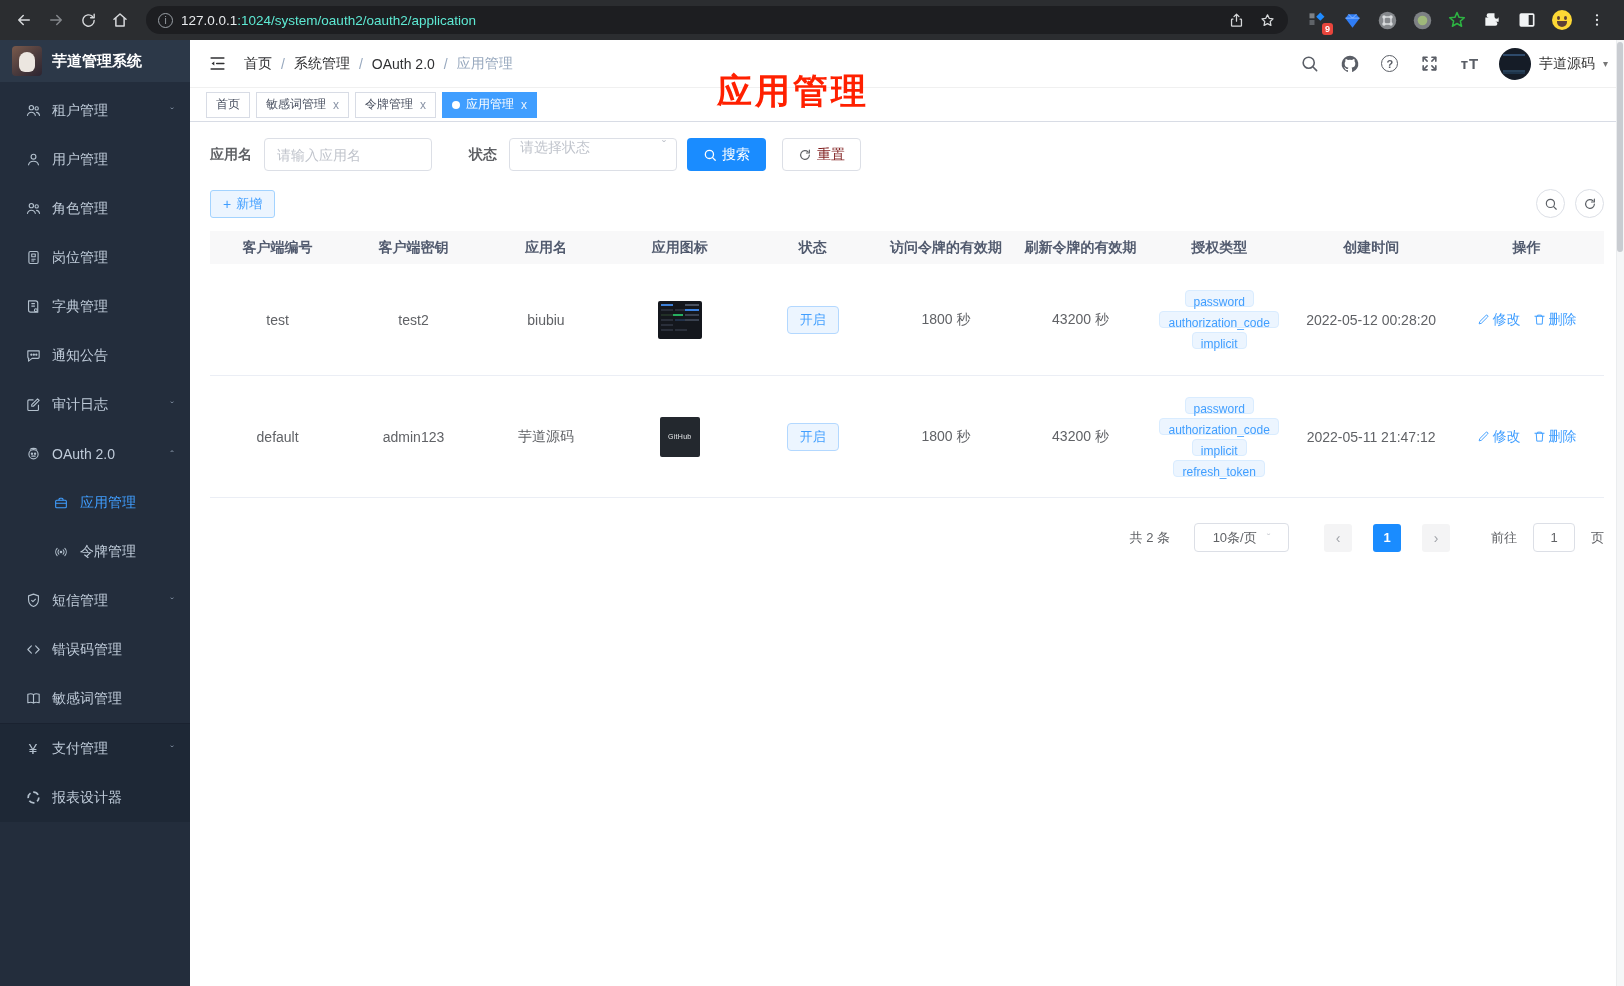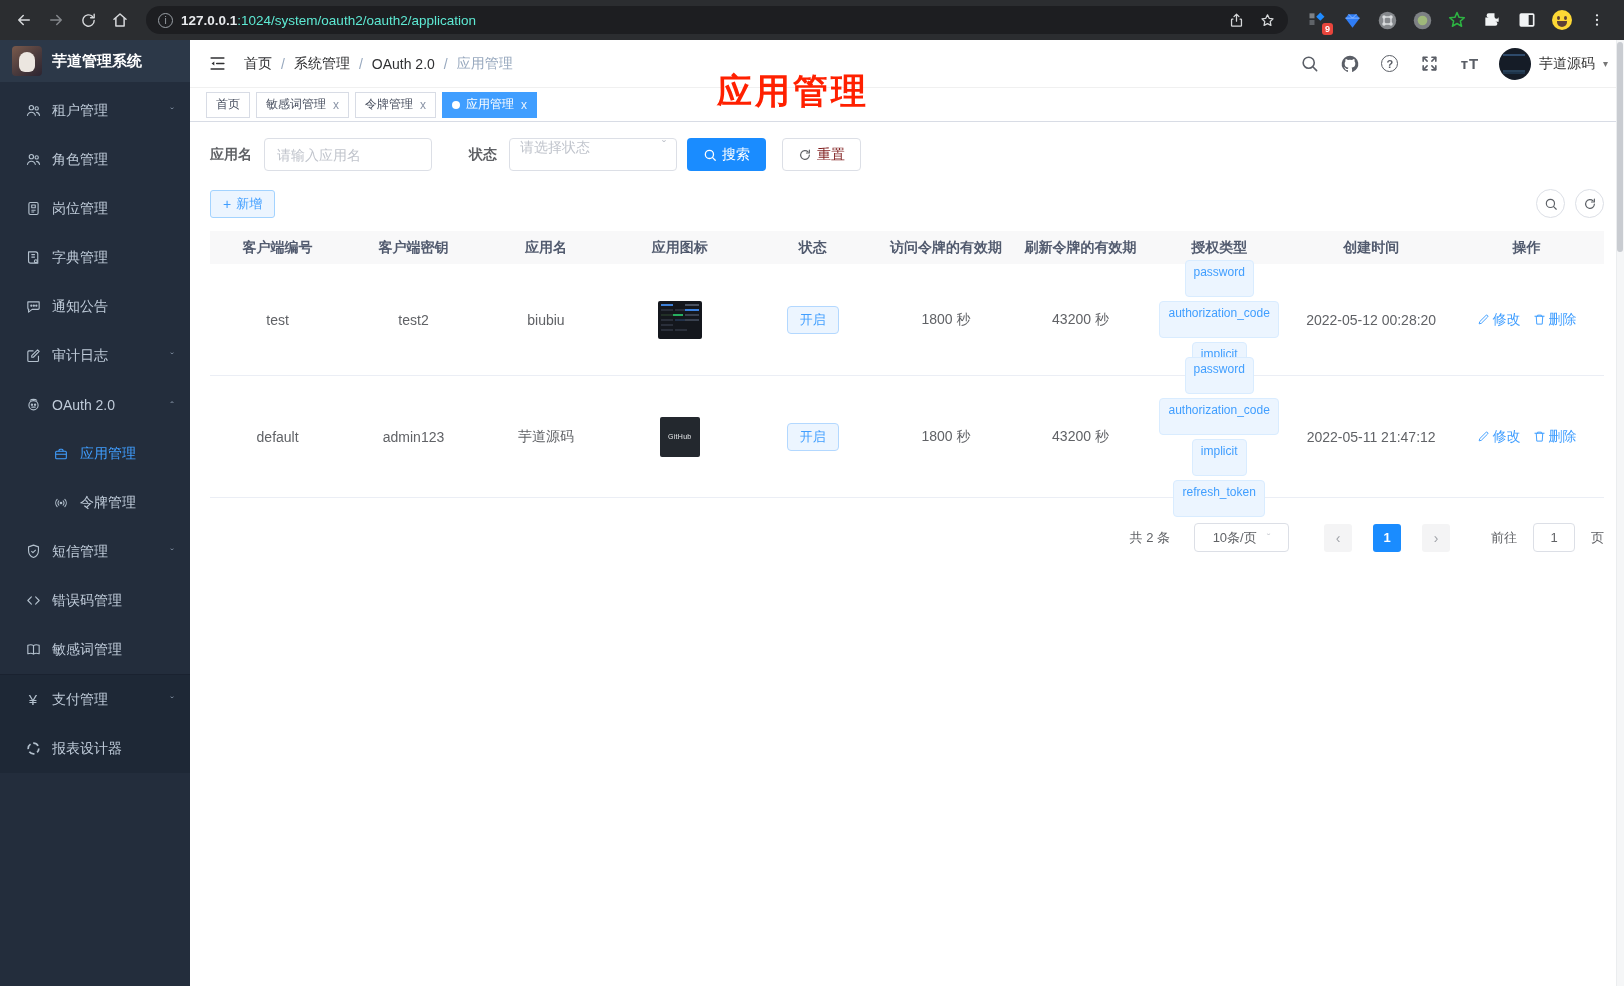--- a/index.html
+++ b/index.html
@@ -6,21 +6,21 @@
   html,body { width:1624px; height:986px; font-family:"Liberation Sans","DejaVu Sans",sans-serif; background:#fff; overflow:hidden; }
 
   
   .browser { height:40px; background:#2b2d30; display:flex; align-items:center; padding:0 10px; gap:4px; }
   .bnav { width:28px; height:28px; border-radius:50%; display:flex; align-items:center; justify-content:center; flex:0 0 auto; }
   .bnav svg { stroke:#d6d8da; }
   .bnav.disabled svg { stroke:#84878b; }
   .omnibox { flex:1 1 auto; height:28px; margin:0 8px; background:#1d1e21; border-radius:14px; display:flex; align-items:center; padding:0 12px; gap:8px; min-width:0; }
   .omni-info { width:15px; height:15px; border-radius:50%; border:1.4px solid #9aa0a6; color:#9aa0a6; font-size:10px; display:flex; align-items:center; justify-content:center; flex:0 0 auto; }
   .url { font-size:13.5px; white-space:nowrap; overflow:hidden; }
-  .url .host { color:#e8eaed; font-weight:700; }
+  .url .host { color:#e8eaed; font-weight:400; }
   .url .path { color:#5eead4; }
   .omni-actions { display:flex; gap:14px; margin-left:auto; }
   .ext-row { display:flex; align-items:center; gap:13px; padding:0 6px; flex:0 0 auto; }
   .ext { width:22px; height:22px; display:flex; align-items:center; justify-content:center; position:relative; }
   .badge9 { position:absolute; right:-5px; bottom:-4px; background:#e8453c; color:#fff; font-size:9px; border-radius:3px; padding:0 3px; line-height:12px; font-weight:700; }
   .emoji-face { width:20px; height:20px; border-radius:50%; background:#fdd835; position:relative; }
   .emoji-face i { position:absolute; width:3px; height:4px; background:#5d4037; border-radius:50%; top:6px; }
   .emoji-face i.l { left:5px; } .emoji-face i.r { right:5px; }
   .emoji-face u { position:absolute; left:5px; right:5px; bottom:3px; height:6px; background:#5d4037; border-radius:0 0 6px 6px; }
 
@@ -98,21 +98,21 @@
 
   
   .table { margin-top:13px; font-size:14px; color:#606266; }
   .tr { display:flex; align-items:center; border-bottom:1px solid #ebeef5; }
   .thead { background:#f8f8f9; color:#515a6e; font-weight:700; height:33px; border-bottom:none; }
   .td { padding:0 6px; text-align:center; display:flex; align-items:center; justify-content:center; overflow:visible; }
   .c0{width:9.7%}.c1{width:9.8%}.c2{width:9.2%}.c3{width:10%}.c4{width:9.1%}.c5{width:10%}.c6{width:9.3%}.c7{width:10.6%}.c8{width:11.2%}.c9{width:11.1%}
   .row-1 { height:112px; } .row-2 { height:122px; }
   .status-tag { background:#ecf5ff; border:1px solid #b3d8ff; color:#409eff; font-size:13px; height:28px; line-height:26px; padding:0 12px; border-radius:4px; }
   .grants { flex-direction:column; }
-  .gtag { background:#ecf5ff; border:1px solid #d9ecff; color:#409eff; font-size:12px; height:37px; line-height:23px; padding:0 8px; border-radius:4px; margin:2px 0; white-space:nowrap; }
+  .gtag { background:#ecf5ff; border:1px solid #d9ecff; color:#409eff; font-size:12px; height:17px; line-height:23px; padding:0 8px; border-radius:4px; margin:2px 0; white-space:nowrap; }
   .ops { gap:12px; }
   .op-link { color:#409eff; font-size:14px; display:inline-flex; align-items:center; gap:3px; cursor:pointer; text-decoration:none; white-space:nowrap; }
   .op-link svg { stroke:#409eff; }
   .app-icon-shot { width:44px; height:38px; background:#14171d; border-radius:2px; position:relative; overflow:hidden; }
   .app-icon-shot::before { content:""; position:absolute; left:3px; top:3px; width:12px; height:2px; background:#3d7fd6; box-shadow:0 5px 0 #2a2f3a, 14px 5px 0 #2a2f3a, 0 10px 0 #223027, 10px 10px 0 #27ae60, 0 15px 0 #2a2f3a, 14px 15px 0 #22324a, 0 20px 0 #2a2f3a, 0 25px 0 #2a2f3a, 14px 25px 0 #2a2f3a; }
   .app-icon-shot::after { content:""; position:absolute; right:3px; top:3px; width:14px; height:2px; background:#4a5261; box-shadow:0 5px 0 #3b81e0, 0 10px 0 #39414f, 0 15px 0 #39414f; }
   .app-icon-gh { width:40px; height:40px; background:#23282e; border-radius:2px; display:flex; align-items:center; justify-content:center; }
   .app-icon-gh span { color:#e6e8ea; font-size:7px; letter-spacing:.3px; }
 
   
@@ -247,20 +247,29 @@
               <circle cx="9" cy="8" r="3"></circle>
               <path d="M3.5 19c.7-3 2.9-4.5 5.5-4.5s4.8 1.5 5.5 4.5"></path>
               <circle cx="16.5" cy="9" r="2.3"></circle>
               <path d="M16.3 14.6c2.3.2 3.6 1.6 4.2 4.4"></path>
             </svg>
           </span>
         <span class="lbl">租户管理</span>
         <span class="arrow">ˇ</span>
       </div>
 
+      <div class="mi">
+        <span class="ic">
+            <svg width="17" height="17" viewBox="0 0 24 24" fill="none" stroke-width="1.6" stroke-linecap="round">
+              <circle cx="12" cy="8" r="3.4"></circle>
+              <path d="M5 19.5c.8-3.4 3.4-5 7-5s6.2 1.6 7 5"></path>
+            </svg>
+          </span>
+        <span class="lbl">用户管理</span>
+      </div>
 
       <div class="mi">
         <span class="ic">
             <svg width="17" height="17" viewBox="0 0 24 24" fill="none" stroke-width="1.6" stroke-linecap="round">
               <circle cx="9" cy="8" r="3"></circle>
               <path d="M3.5 19c.7-3 2.9-4.5 5.5-4.5s4.8 1.5 5.5 4.5"></path>
               <circle cx="16.5" cy="9" r="2.3"></circle>
               <path d="M16.3 14.6c2.3.2 3.6 1.6 4.2 4.4"></path>
             </svg>
           </span>

